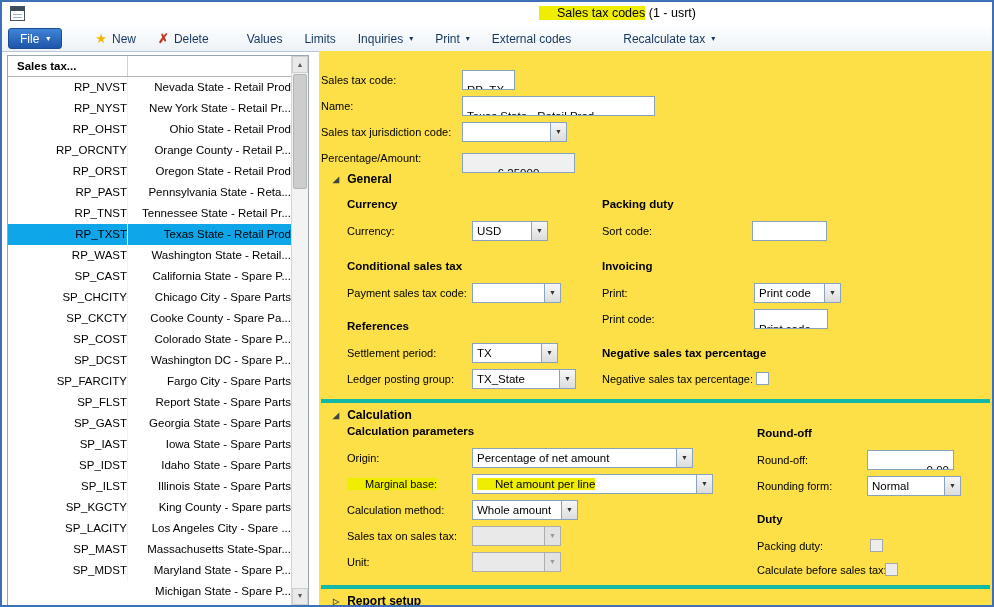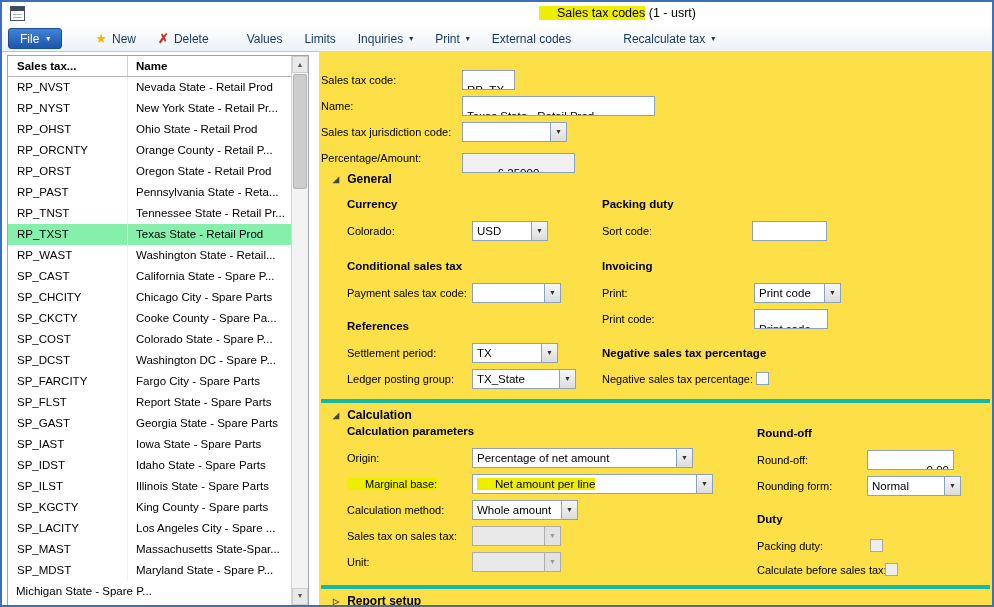--- a/index.html
+++ b/index.html
@@ -27,22 +27,22 @@
   .icon-new { color:#f2b600; font-size:13px; line-height:1; }
   .icon-del { color:#c0392b; font-weight:bold; font-size:13px; line-height:1; }
   .dd { font-size:8px; color:#15365f; margin-left:1px; }
 
   
   .left-panel { position:absolute; left:5px; top:53px; width:302px; bottom:0; border:1px solid #98a6b5; border-bottom:none; background:#fff; }
   .grid-area { position:absolute; left:0; top:0; right:17px; bottom:0; overflow:hidden; }
   .grid-header { display:flex; height:21px; border-bottom:1px solid #b5b5b5; font-weight:bold; font-size:11.5px; }
   .gh-code { width:120px; padding:4px 0 0 9px; border-right:1px solid #d0d0d0; }
   .gh-name { flex:1; padding:4px 0 0 8px; }
-  .grid-row { display:flex; height:21px; font-size:11.5px; cursor:default; }
-  .grid-row.selected { background:#86efac; }
+  .grid-row { display:flex; height:21px; font-size:11.5px; cursor:default;text-align:right; }
+  .grid-row.selected { background:#0ea5e9; }
   .cell.code { width:120px; padding:4px 0 0 9px; overflow:hidden; white-space:nowrap; border-right:1px solid #f0f0f0; }
   .cell.name { flex:1; padding:4px 0 0 8px; overflow:hidden; white-space:nowrap; }
   .vscroll { position:absolute; right:0; top:0; width:17px; bottom:0; background:#f3f3f3; border-left:1px solid #d5d5d5; }
   .vs-btn { position:absolute; left:0; right:0; height:17px; background:#e9e9e9; border:1px solid #cfcfcf; text-align:center; font-size:7px; color:#555; line-height:15px; }
   .vs-btn.up { top:0; }
   .vs-btn.down { bottom:0; transform:rotate(180deg); }
   .vs-thumb { position:absolute; left:1px; right:1px; top:18px; height:115px; background:#cdcdcd; border:1px solid #b5b5b5; border-radius:2px; }
 
   
   .right-panel { position:absolute; left:317px; top:49px; width:675px; height:556px; font-size:11px; background:#fde047; }
@@ -109,21 +109,20 @@
     <div class="tb-item" style="margin-left:30px;">
       <span>Recalculate tax</span>
       <span class="dd">▾</span>
     </div>
   </div>
 
   <div class="left-panel">
     <div class="grid-area">
       <div class="grid-header">
         <div class="gh-code">Sales tax...</div>
-        <div class="gh-name">Name</div>
       </div>
       <div>
           <div class="grid-row">
             <div class="cell code">RP_NVST</div>
             <div class="cell name">Nevada State - Retail Prod</div>
           </div>
           <div class="grid-row">
             <div class="cell code">RP_NYST</div>
             <div class="cell name">New York State - Retail Pr...</div>
           </div>
@@ -242,21 +241,21 @@
     </div>
 
     <div class="lbl abs" style="left:2px;top:101px">Percentage/Amount:</div>
     <div class="tbox ro abs" style="left:143px;top:102px;width:113px;text-align:center">6.25000</div>
 
     <div class="sec-hdr" style="top:121px">
       <span class="sec-tri">◢</span><span>General</span>
     </div>
 
     <div class="grp abs" style="left:28px;top:147px">Currency</div>
-    <div class="lbl abs" style="left:28px;top:174px">Colorado:</div>
+    <div class="lbl abs" style="left:28px;top:174px">Currency:</div>
     <div class="combo abs" style="left:153px;top:170px;width:76px">
       <span class="combo-text">USD</span>
       <span class="combo-btn">▼</span>
     </div>
 
     <div class="grp abs" style="left:283px;top:147px">Packing duty</div>
     <div class="lbl abs" style="left:283px;top:174px">Sort code:</div>
     <div class="tbox abs" style="left:433px;top:170px;width:75px"></div>
 
     <div class="grp abs" style="left:28px;top:209px">Conditional sales tax</div>

